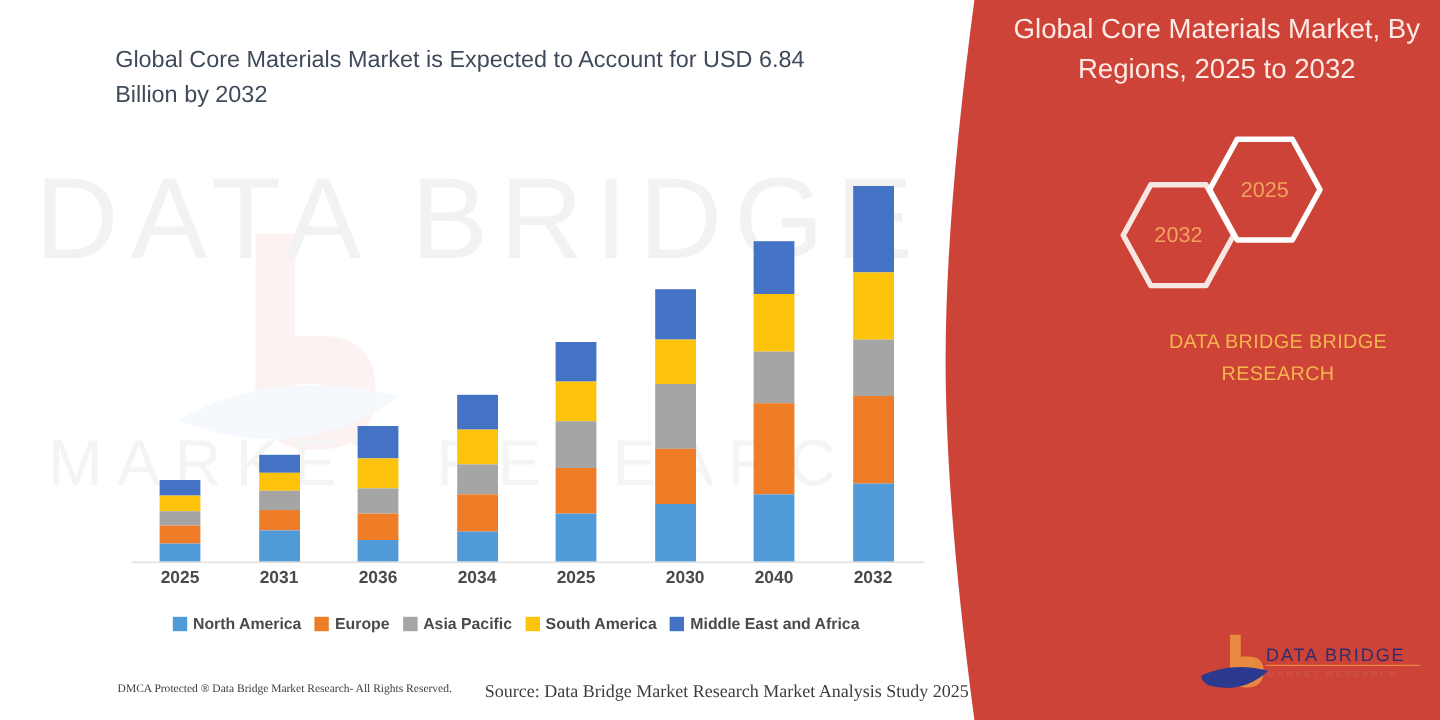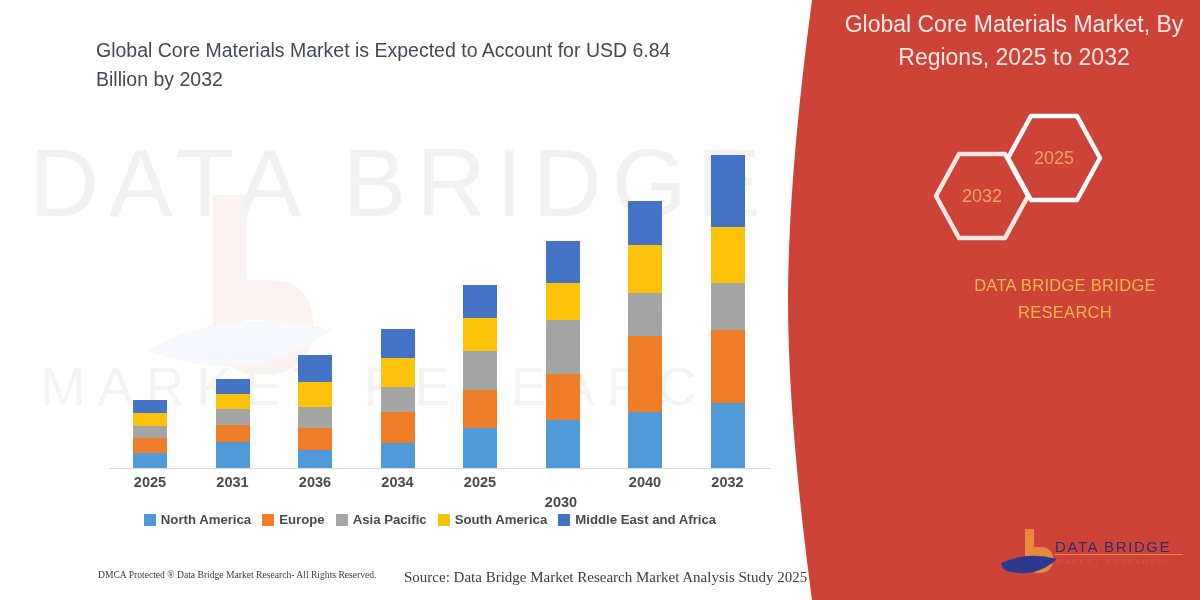--- a/index.html
+++ b/index.html
@@ -193,21 +193,21 @@
           </div>
         </div>
       </div>
     <div id="axis-line"></div>
     <div id="xaxis">
         <div class="xtick" style="left: 0px;">2025</div>
         <div class="xtick" style="left: 82.5px;">2031</div>
         <div class="xtick" style="left: 165px;">2036</div>
         <div class="xtick" style="left: 247.5px;">2034</div>
         <div class="xtick" style="left: 330px;">2025</div>
-        <div class="xtick" style="left: 411px; margin-top: 20px;">2030</div>
+        <div class="xtick" style="left: 421px;">2030</div>
         <div class="xtick" style="left: 495px;">2040</div>
         <div class="xtick" style="left: 577.5px;">2032</div>
       </div>
   </div>
 
   <div id="legend">
       <div class="lg-item">
         <span class="lg-swatch" style="background: rgb(79, 154, 215);"></span>
         <span class="lg-label">North America</span>
       </div>

